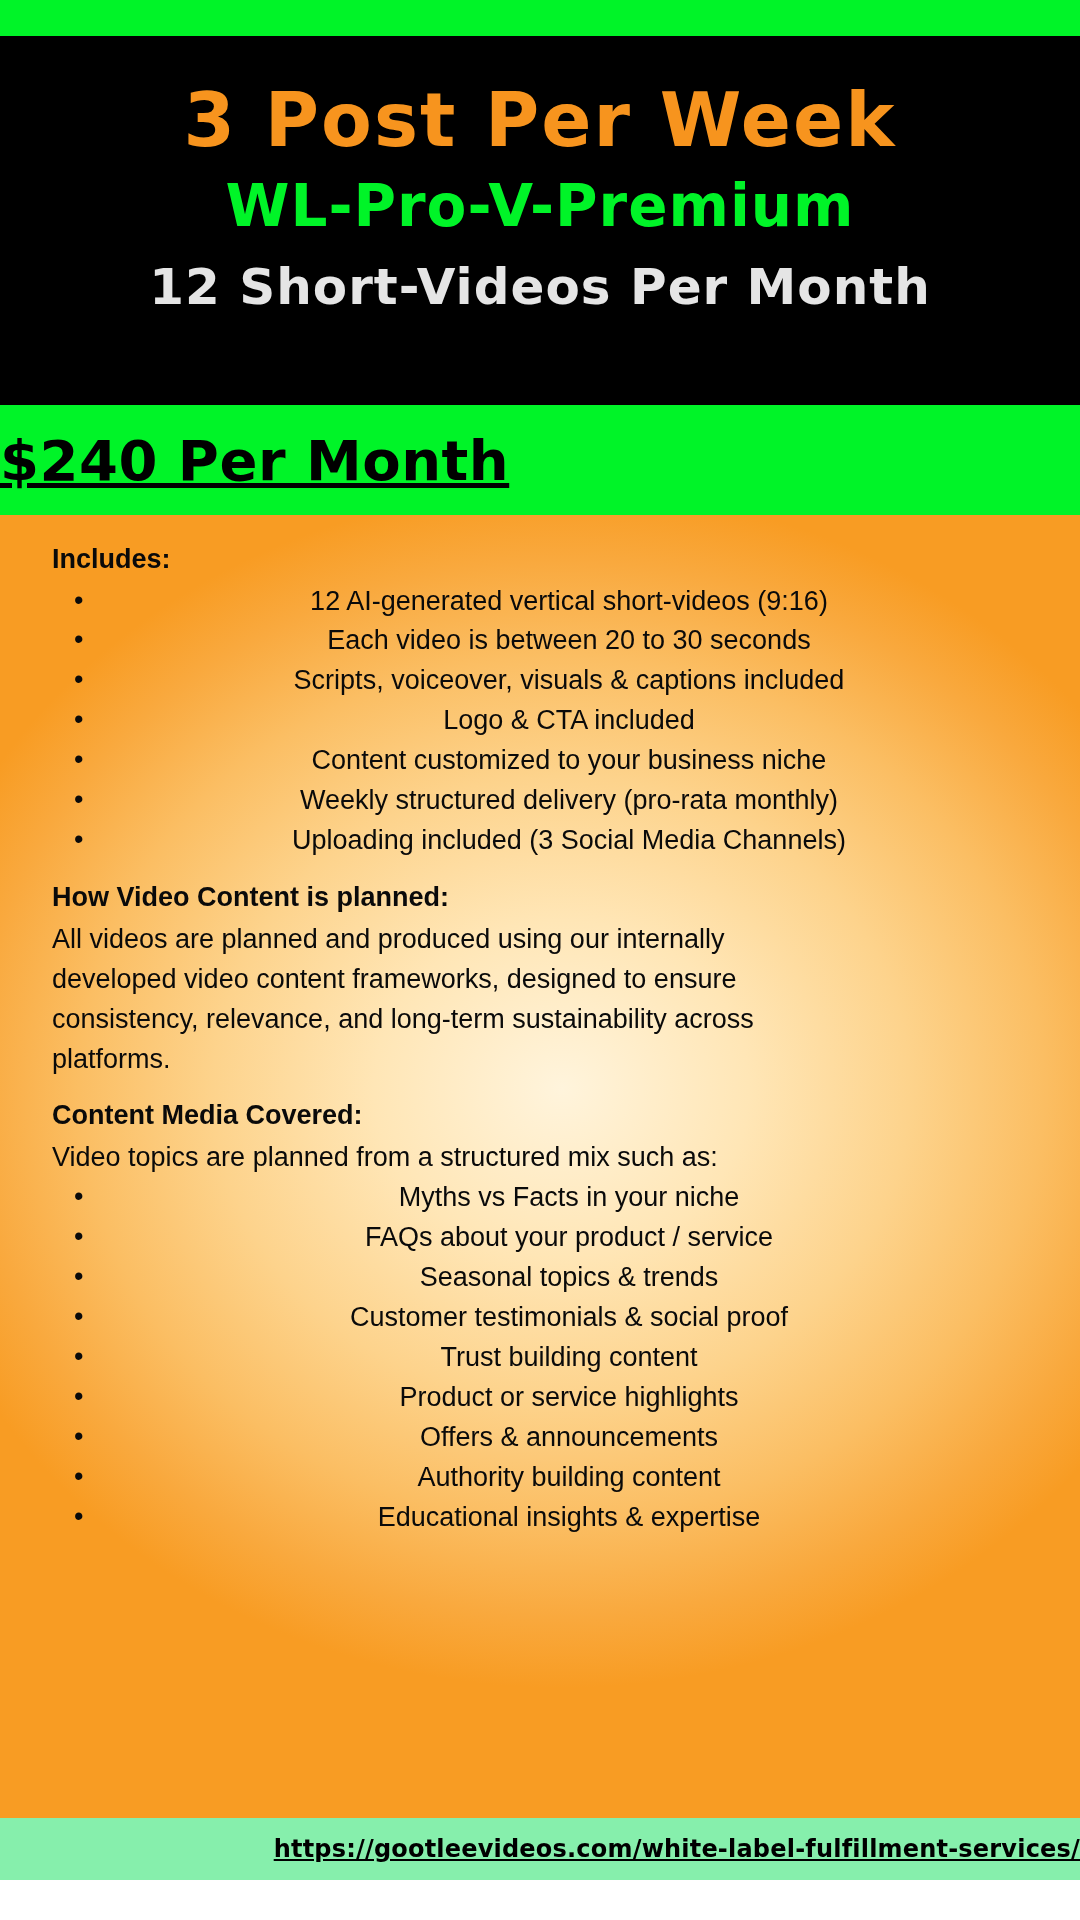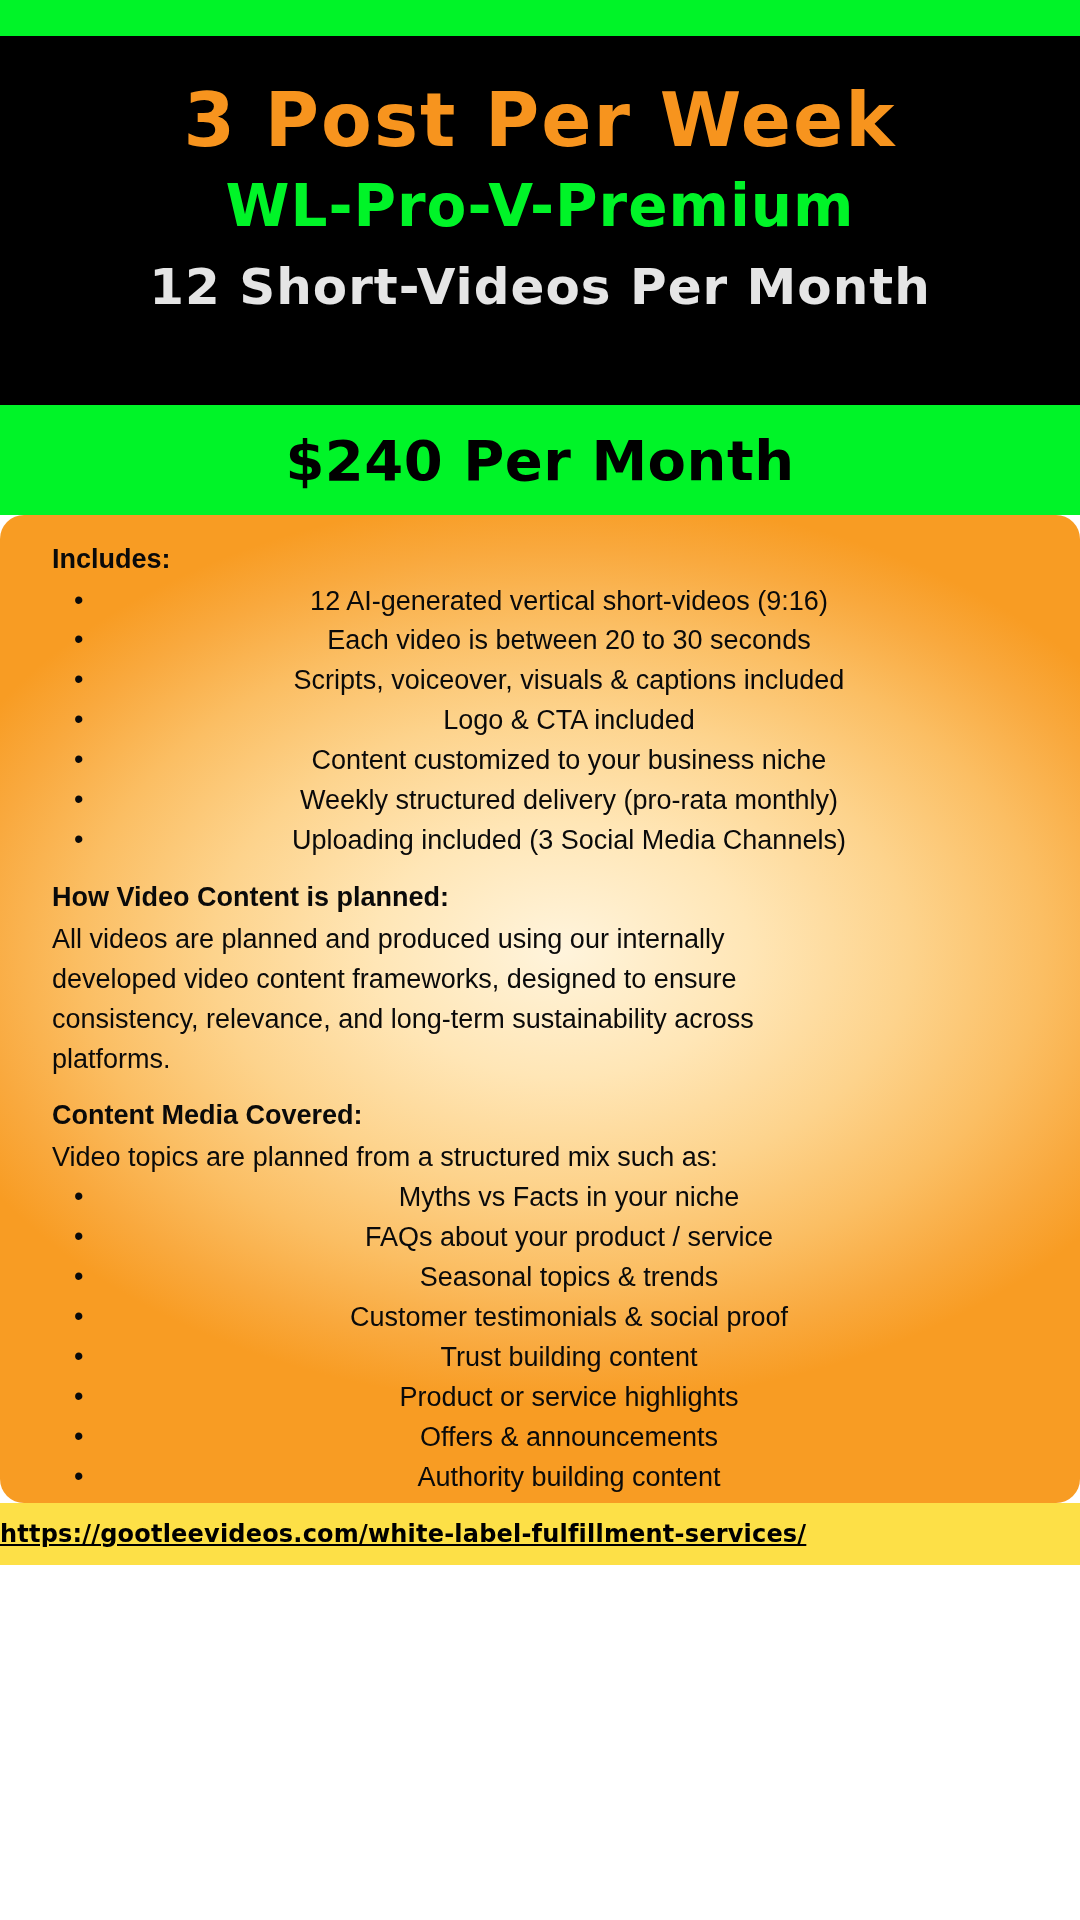--- a/index.html
+++ b/index.html
@@ -3,21 +3,21 @@
 <meta charset="utf-8">
 <style>
   * { margin:0; padding:0; box-sizing:border-box; }
   html, body {
     width:1080px; height:1920px;
     background:#ffffff;
     font-family:"Liberation Sans", sans-serif;
     overflow:hidden;
   }
   .poster {
-    width:1080px; height:1565px;
+    width:1080px; height:1880px;
     display:flex; flex-direction:column;
     position:relative;
   }
 
   
   .top-strip {
     height:36px;
     background:#00F428;
     flex:0 0 36px;
   }
@@ -57,21 +57,21 @@
     line-height:1.05;
     margin-top:24px;
     font-family:"DejaVu Sans", sans-serif;
     white-space:nowrap;
   }
 
   
   .price-band {
     background:#00F428;
     flex:0 0 110px;
-    display:flex; align-items:center; justify-content:center;
+    display:flex; align-items:center; justify-content:flex-start;text-decoration:underline;
   }
   .price-text {
     color:#000000;
     font-size:56px;
     font-weight:bold;
     font-family:"DejaVu Sans", sans-serif;
     letter-spacing:0.5px;
     white-space:nowrap;
   }
 
@@ -82,21 +82,20 @@
     background:
       radial-gradient(ellipse 62% 46% at 52% 44%,
         #FFF4DC 0%,
         #FFE6B6 28%,
         #FDD38C 52%,
         #FBBE63 72%,
         #F9A93E 88%,
         #F89C23 100%);
     padding:22px 40px 8px 52px;
     overflow:hidden;
-    border-radius:24px;
   }
 
   .sec-head {
     font-size:27px;
     font-weight:bold;
     color:#0a0a0a;
     line-height:1.5;
     margin-top:2px;
     margin-bottom:2px;
   }
@@ -126,22 +125,22 @@
     top:-1px;
     font-size:27px;
     line-height:1.48;
   }
   .gap-sm { height:10px; }
   .gap-md { height:14px; }
 
   
   .footer {
     flex:0 0 62px;
-    background:#fde047;
-    display:flex; align-items:center; justify-content:flex-start;
+    background:#86efac;
+    display:flex; align-items:center; justify-content:flex-end;
   }
   .footer-link {
     color:#000000;
     font-size:24px;
     font-weight:bold;
     text-decoration:underline;
     letter-spacing:0.2px;
     font-family:"DejaVu Sans", sans-serif;
     white-space:nowrap;
   }

